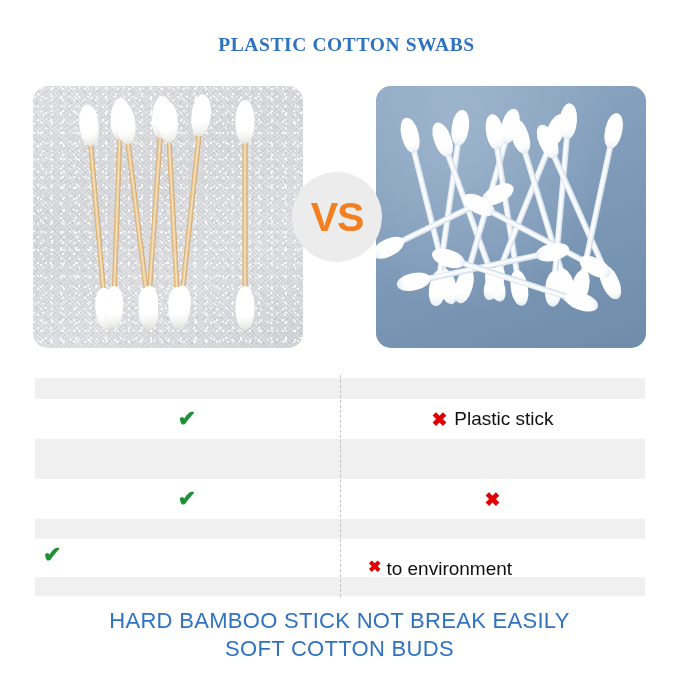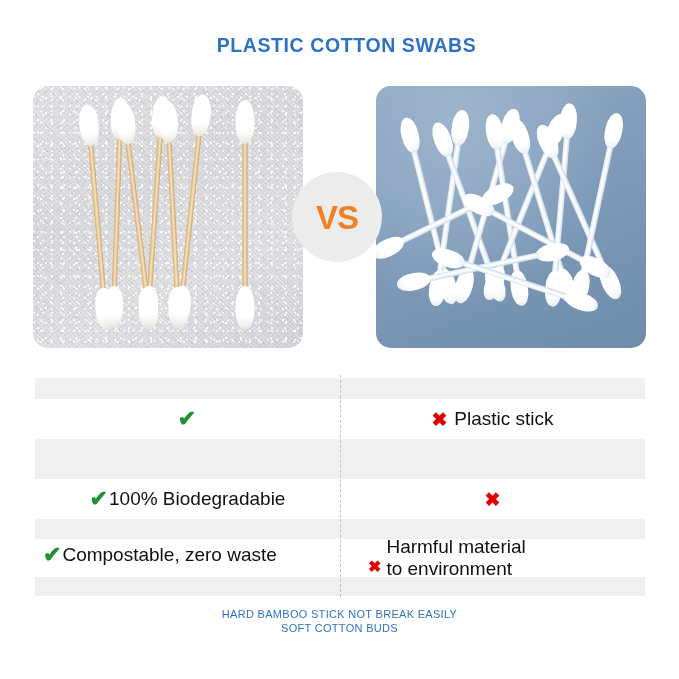--- a/index.html
+++ b/index.html
@@ -27,21 +27,21 @@
   .heading {
     flex: 1 1 50%;
     text-align: center;
     color: #2f72c2;
     font-size: 19.5px;
     font-weight: bold;
     letter-spacing: 0.6px;
     white-space: nowrap;
   }
   .heading.left  { padding-right: 18px; }
-  .heading.right { padding-left: 14px; }
+  .heading.right { padding-left: 14px; font-family: Liberation Serif, serif; }
 
   
   .cards {
     position: absolute;
     top: 86px; left: 0; right: 0; height: 262px;
   }
   .card {
     position: absolute;
     top: 0;
     width: 270px;
@@ -117,21 +117,21 @@
     height: 90px;
     border-radius: 50%;
     background: #ececec;
     display: flex;
     align-items: center;
     justify-content: center;
     z-index: 5;
   }
   .vs-badge span {
     color: #f28021;
-    font-size: 33px;
+    font-size: 41px;
     font-weight: bold;
     letter-spacing: -1px;
     line-height: 1;
   }
 
   
   .table {
     position: absolute;
     left: 35px;
     top: 378px;
@@ -212,21 +212,21 @@
     top: -1px;
   }
 
   
   .footer {
     position: absolute;
     left: 0; right: 0;
     top: 607px;
     text-align: center;
     color: #2f72c2;
-    font-size: 11px;
+    font-size: 22px;
     line-height: 1.28;
     letter-spacing: 0.3px;
   }
 </style>
 </head>
 <body>
 
 <div class="page">
 
   <div class="headings">
@@ -374,35 +374,33 @@
         </div>
         <div class="cell r1-right">
           <span class="mark cross">✖</span>
           <span class="txt">Plastic stick</span>
         </div>
       </div>
 
       <div class="row r2">
         <div class="cell r2-left">
           <span class="mark check">✔</span>
-          <span class="txt">100% Biodegradabie</span>
         </div>
         <div class="cell r2-right">
           <span class="mark cross">✖</span>
         </div>
       </div>
 
       <div class="row r3">
         <div class="cell r3-left">
           <span class="mark check">✔</span>
-          <span class="txt">Compostable, zero waste</span>
         </div>
         <div class="cell r3-right">
           <span class="mark cross">✖</span>
-          <span class="txt"><span>Harmful material</span><br><span>to environment</span></span>
+          <span class="txt"><br><span>to environment</span></span>
         </div>
       </div>
     </div>
   </div>
 
   <div class="footer">
     <div>HARD BAMBOO STICK NOT BREAK EASILY</div>
     <div>SOFT COTTON BUDS</div>
   </div>
 

